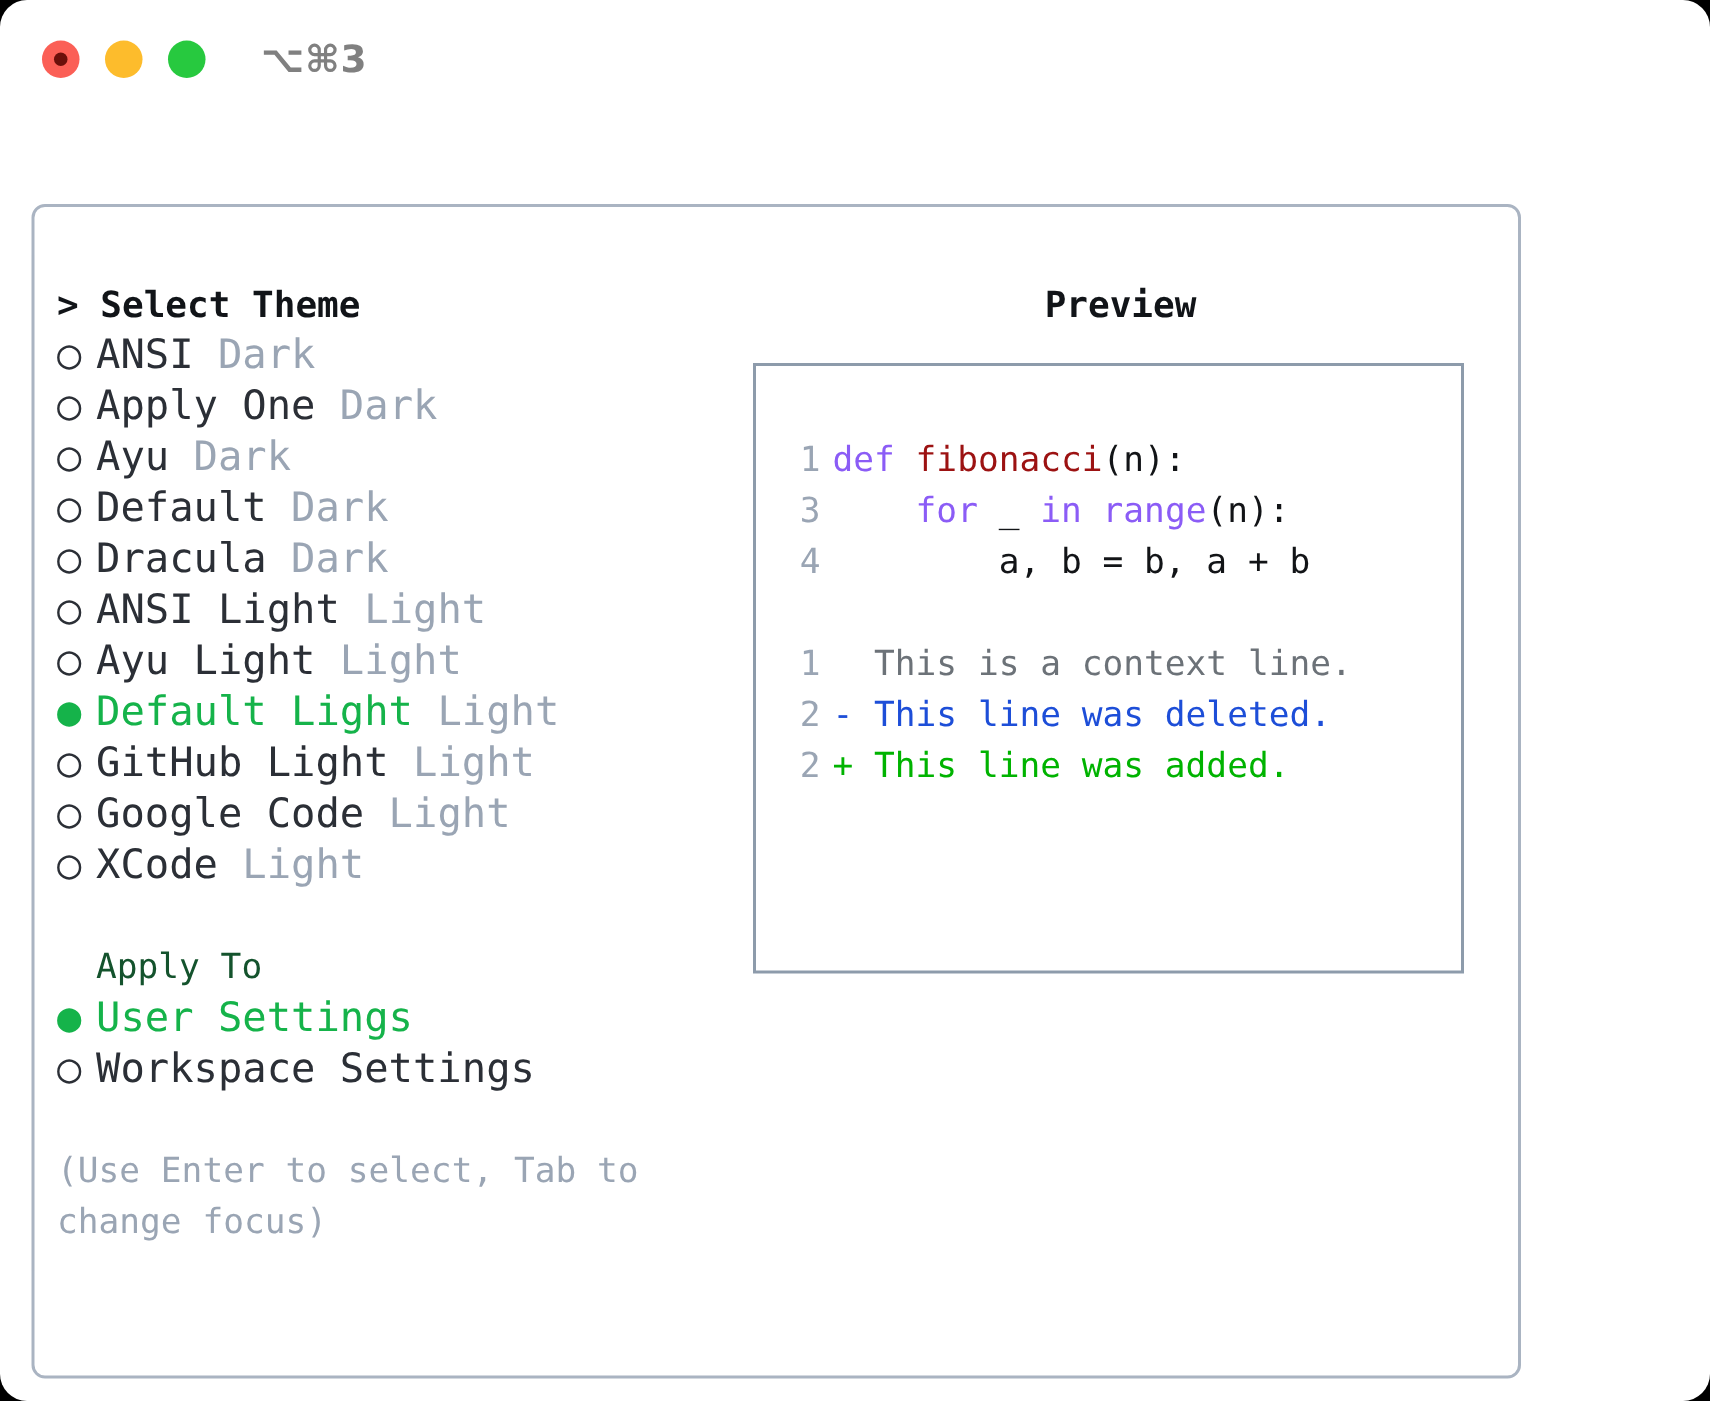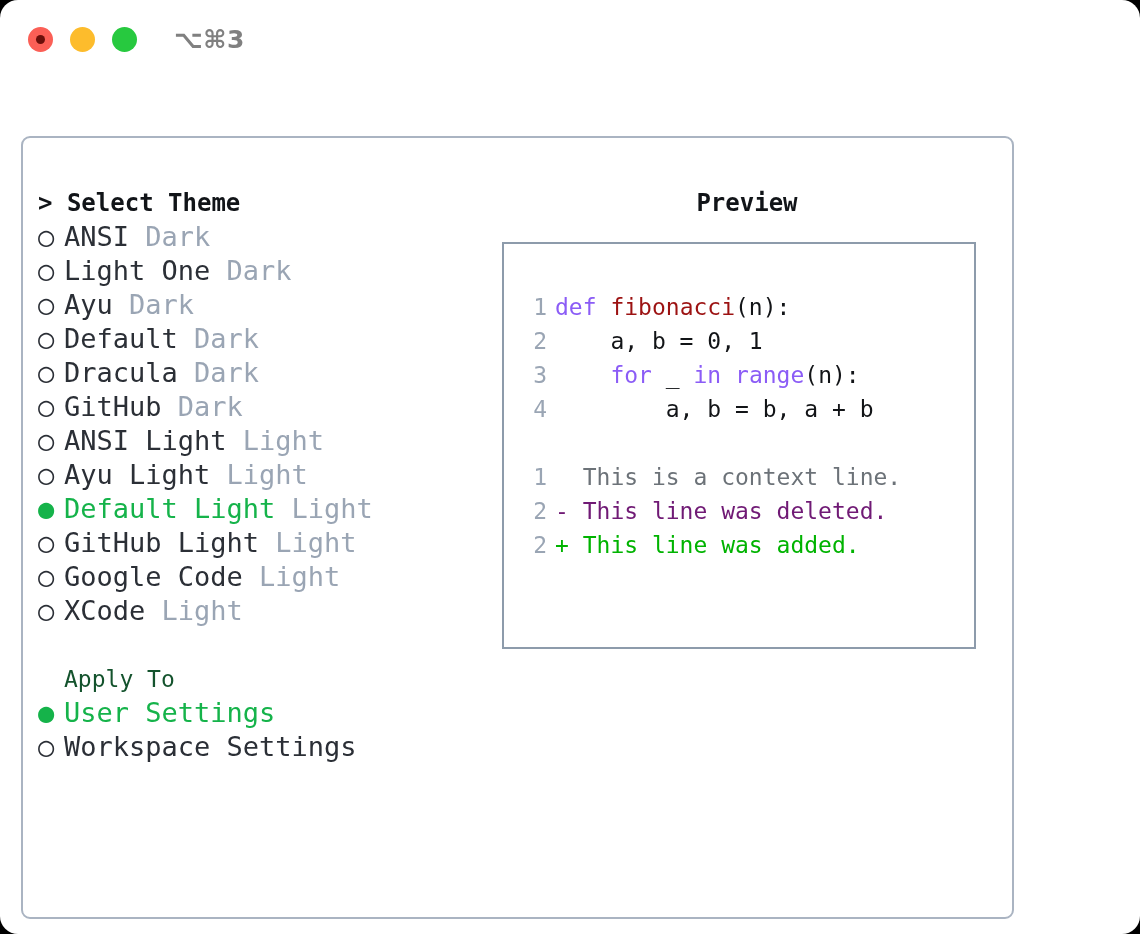--- a/index.html
+++ b/index.html
@@ -182,21 +182,21 @@
     display: inline-block;
     width: 26px;
     text-align: right;
     color: #9aa5b4;
     margin-right: 8px;
   }
   .kw   { color: #8b5cf6; }
   .fn   { color: #9c1212; }
   .plain{ color: #121417; }
   .ctx  { color: #6c7278; }
-  .del  { color: #701a75; }
+  .del  { color: #1d4ed8; }
   .add  { color: #00b300; }
   .blank-line { height: 34px; }
 </style>
 </head>
 <body>
 
 <div class="window">
 
   <div class="titlebar">
     <div class="traffic">
@@ -208,52 +208,51 @@
   </div>
 
   <div class="panel">
     <div class="panel-inner">
 
       <div class="left-col">
         <div class="section-header">&gt; Select Theme</div>
 
         <div id="theme-list">
             <div class="opt-row"><span class="bullet">○</span><span class="opt-label">ANSI</span> <span class="opt-kind">Dark</span></div>
-            <div class="opt-row"><span class="bullet">○</span><span class="opt-label">Light One</span> <span class="opt-kind">Dark</span></div>
+            <div class="opt-row"><span class="bullet">○</span><span class="opt-label">Apply One</span> <span class="opt-kind">Dark</span></div>
             <div class="opt-row"><span class="bullet">○</span><span class="opt-label">Ayu</span> <span class="opt-kind">Dark</span></div>
             <div class="opt-row"><span class="bullet">○</span><span class="opt-label">Default</span> <span class="opt-kind">Dark</span></div>
             <div class="opt-row"><span class="bullet">○</span><span class="opt-label">Dracula</span> <span class="opt-kind">Dark</span></div>
-            <div class="opt-row"><span class="bullet">○</span><span class="opt-label">GitHub</span> <span class="opt-kind">Dark</span></div>
             <div class="opt-row"><span class="bullet">○</span><span class="opt-label">ANSI Light</span> <span class="opt-kind">Light</span></div>
             <div class="opt-row"><span class="bullet">○</span><span class="opt-label">Ayu Light</span> <span class="opt-kind">Light</span></div>
             <div class="opt-row selected"><span class="bullet">●</span><span class="opt-label">Default Light</span> <span class="opt-kind">Light</span></div>
             <div class="opt-row"><span class="bullet">○</span><span class="opt-label">GitHub Light</span> <span class="opt-kind">Light</span></div>
             <div class="opt-row"><span class="bullet">○</span><span class="opt-label">Google Code</span> <span class="opt-kind">Light</span></div>
             <div class="opt-row"><span class="bullet">○</span><span class="opt-label">XCode</span> <span class="opt-kind">Light</span></div>
           </div>
 
         <div class="spacer-row"></div>
 
         <div class="apply-header">Apply To</div>
 
         <div id="apply-list">
             <div class="opt-row selected"><span class="bullet">●</span><span class="opt-label">User Settings</span></div>
             <div class="opt-row"><span class="bullet">○</span><span class="opt-label">Workspace Settings</span></div>
           </div>
 
+        <div class="hint">(Use Enter to select, Tab to change focus)</div>
       </div>
 
       <div class="right-col">
         <div class="preview-title">Preview</div>
 
         <div class="code-box">
           <div class="code-area">
             <div id="code-lines">
                 <div class="code-line"><span class="ln">1</span><span class="kw">def </span><span class="fn">fibonacci</span><span class="plain">(n):</span></div>
-                <div class="code-line"><span class="ln">2</span><span class="plain">    a, b = 0, 1</span></div>
                 <div class="code-line"><span class="ln">3</span><span class="plain">    </span><span class="kw">for</span><span class="plain"> _ </span><span class="kw">in</span><span class="plain"> </span><span class="kw">range</span><span class="plain">(n):</span></div>
                 <div class="code-line"><span class="ln">4</span><span class="plain">        a, b = b, a + b</span></div>
               </div>
             <div class="blank-line"></div>
             <div id="diff-lines">
                 <div class="code-line"><span class="ln">1</span><span class="ctx">  This is a context line.</span></div>
                 <div class="code-line"><span class="ln">2</span><span class="del">- This line was deleted.</span></div>
                 <div class="code-line"><span class="ln">2</span><span class="add">+ This line was added.</span></div>
               </div>
           </div>

